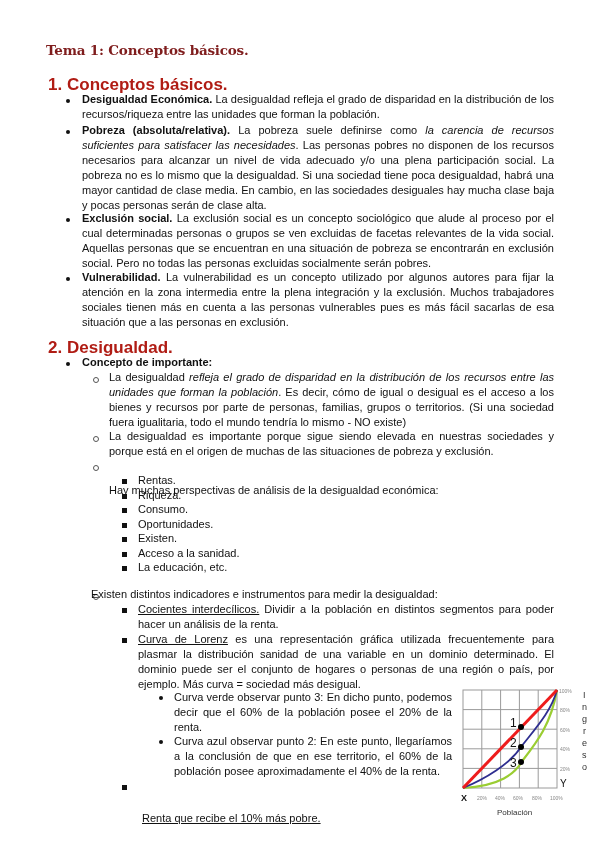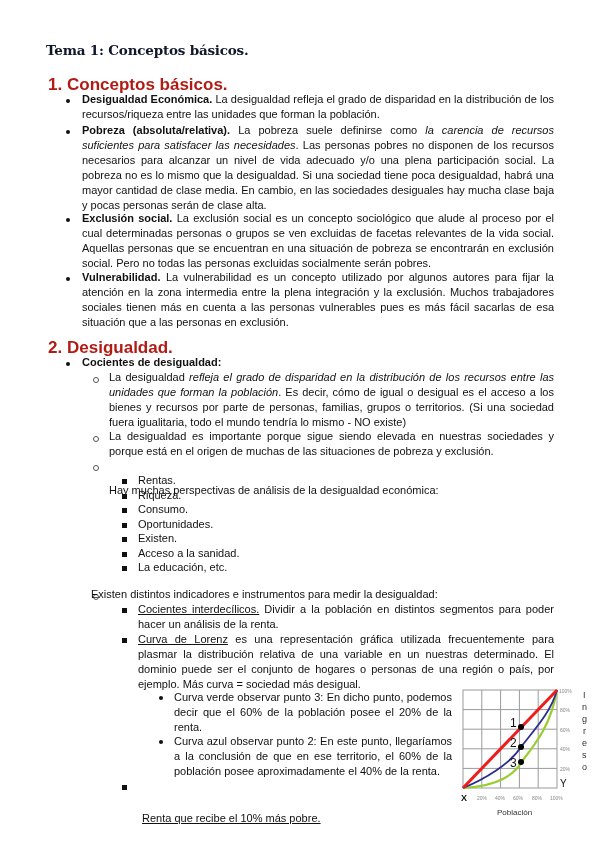--- a/index.html
+++ b/index.html
@@ -1,19 +1,19 @@
 <!DOCTYPE html>
 <html><head>
 <meta charset="utf-8">
 <style>
   html, body { margin:0; padding:0; background:#ffffff; }
   body { width:600px; height:848px; position:relative; overflow:hidden;
          font-family:"Liberation Sans", sans-serif; color:#111; font-size:11px; line-height:15px; }
   .title { position:absolute; left:46px; top:43px; font-family:"DejaVu Serif", serif; font-size:13.5px;
-           font-weight:bold; color:#0f172a; letter-spacing:-0.2px; }
+           font-weight:bold; color:#7f1d1d; letter-spacing:-0.2px; }
   .h1 { position:absolute; left:48px; font-weight:bold; color:#b01c14; font-size:17px; }
   .h1 .num { display:inline-block; width:19px; }
   .block { position:absolute; text-align:justify; }
   .sq { position:absolute; width:5px; height:5px; background:#111; }
   .circ { position:absolute; width:4px; height:4px; border:1px solid #555; border-radius:50%; }
   .dot { position:absolute; width:4px; height:4px; background:#111; border-radius:50%; }
   b { font-weight:bold; }
   i { font-style:italic; }
   u { }
   .chart { position:absolute; left:455px; top:684px; width:145px; height:140px; }
@@ -46,21 +46,21 @@
 <div class="dot" style="left:66px; top:277px;"></div>
 <div class="block" style="left:82px; top:270px; width:472px;">
   <b>Vulnerabilidad.</b><span> La vulnerabilidad es un concepto utilizado por algunos autores para fijar la atención en la zona intermedia entre la plena integración y la exclusión. Muchos trabajadores sociales tienen más en cuenta a las personas vulnerables pues es más fácil sacarlas de esa situación que a las personas en exclusión.</span>
 </div>
 
 <div class="h1" style="top:340px;">
   <span class="num">2.</span><span>Desigualdad.</span>
 </div>
 
 <div class="dot" style="left:66px; top:362px;"></div>
-<div class="block" style="left:82px; top:355px; width:472px; font-weight:bold;">Cocientes de desigualdad:</div>
+<div class="block" style="left:82px; top:355px; width:472px; font-weight:bold;">Concepto de importante:</div>
 
 <div class="circ" style="left:93px; top:377px;"></div>
 <div class="block" style="left:109px; top:370px; width:445px;">
   <span>La desigualdad </span><i>refleja el grado de disparidad en la distribución de los recursos entre las unidades que forman la población</i><span>. Es decir, cómo de igual o desigual es el acceso a los bienes y recursos por parte de personas, familias, grupos o territorios. (Si una sociedad fuera igualitaria, todo el mundo tendría lo mismo - NO existe)</span>
 </div>
 
 <div class="circ" style="left:93px; top:436px;"></div>
 <div class="block" style="left:109px; top:429px; width:445px;">La desigualdad es importante porque sigue siendo elevada en nuestras sociedades y porque está en el origen de muchas de las situaciones de pobreza y exclusión.</div>
 
 <div class="circ" style="left:93px; top:465px;"></div>
@@ -84,21 +84,21 @@
 <div class="circ" style="left:93px; top:594px;"></div>
 <div class="block" style="left:91px; top:587px; width:445px;">Existen distintos indicadores e instrumentos para medir la desigualdad:</div>
 
 <div class="sq" style="left:122px; top:608px;"></div>
 <div class="block" style="left:138px; top:602px; width:416px;">
   <u>Cocientes interdecílicos.</u><span> Dividir a la población en distintos segmentos para poder hacer un análisis de la renta.</span>
 </div>
 
 <div class="sq" style="left:122px; top:638px;"></div>
 <div class="block" style="left:138px; top:632px; width:416px;">
-  <u>Curva de Lorenz</u><span> es una representación gráfica utilizada frecuentemente para plasmar la distribución relativa de una variable en un nuestras determinado. El dominio puede ser el conjunto de hogares o personas de una región o país, por ejemplo. Más curva = sociedad más desigual.</span>
+  <u>Curva de Lorenz</u><span> es una representación gráfica utilizada frecuentemente para plasmar la distribución sanidad de una variable en un dominio determinado. El dominio puede ser el conjunto de hogares o personas de una región o país, por ejemplo. Más curva = sociedad más desigual.</span>
 </div>
 
 <div class="dot" style="left:159px; top:696px;"></div>
 <div class="block" style="left:174px; top:690px; width:278px;">Curva verde observar punto 3: En dicho punto, podemos decir que el 60% de la población posee el 20% de la renta.</div>
 <div class="dot" style="left:159px; top:740px;"></div>
 <div class="block" style="left:174px; top:734px; width:278px;">Curva azul observar punto 2: En este punto, llegaríamos a la conclusión de que en ese territorio, el 60% de la población posee aproximadamente el 40% de la renta.</div>
 
 <div class="sq" style="left:122px; top:785px;"></div>
 <div class="block" style="left:142px; top:779px;margin-top:32px;">
   <u>Renta que recibe el 10% más pobre.</u>

